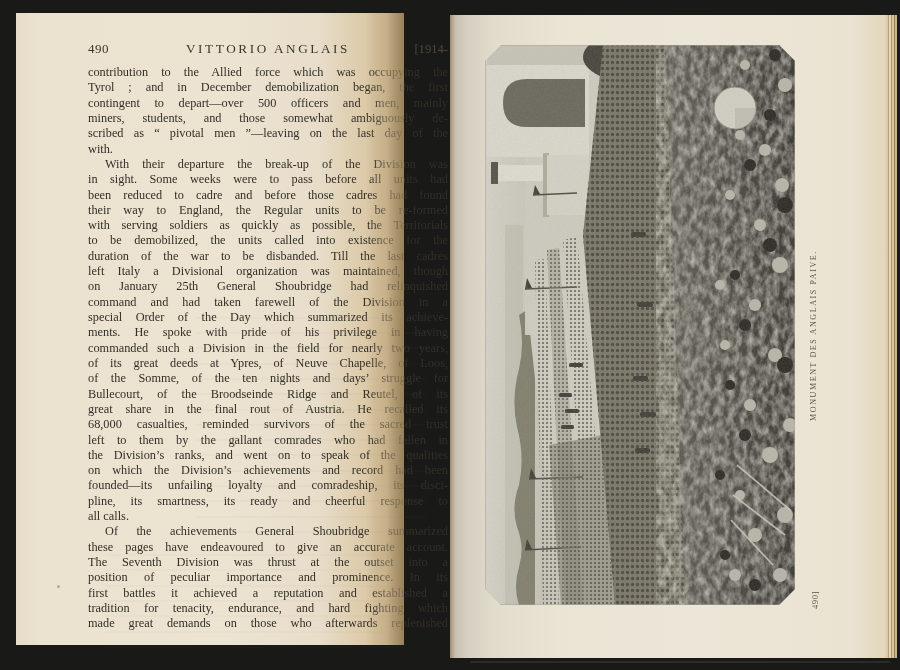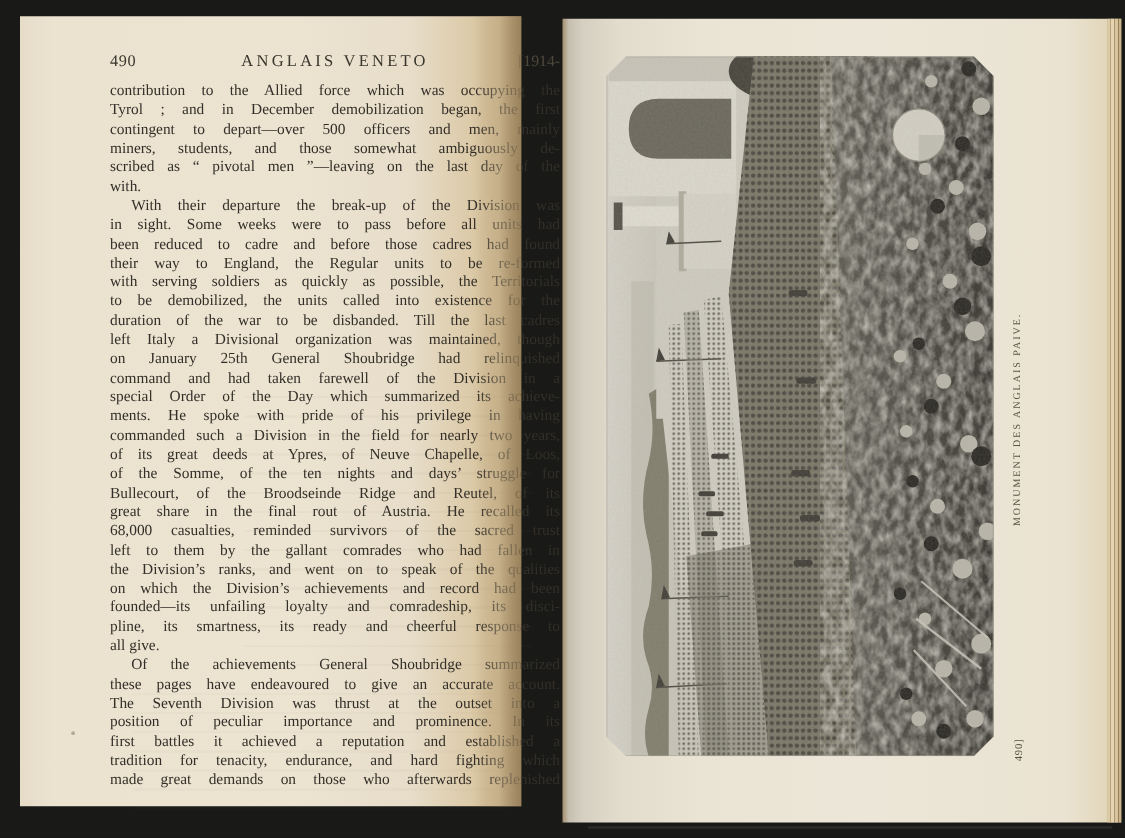--- a/index.html
+++ b/index.html
@@ -9,21 +9,20 @@
     font-family:"Liberation Serif","DejaVu Serif",serif;
   }
   .stage{position:absolute;inset:0;}
   
   .page{position:absolute;box-shadow:0 0 0 rgba(0,0,0,0);}
   .page-left{
     left:16px;top:13px;width:388px;height:632px;
     background:linear-gradient(90deg,
       #e6dcc8 0px,#ebe2d0 26px,#ece3d1 55%,#e7ddc9 78%,
       #dccaa8 90%,#c3ac85 96%,#9d8762 100%);
-    padding-left:13px;
   }
   .page-right{
     left:450px;top:15px;width:447px;height:643px;
     background:linear-gradient(90deg,
       #a39070 0px,#c6bfb0 5px,#d5cfc1 16px,#e2dccd 45px,
       #eae4d5 110px,#ece6d8 55%,#eae3d2 90%,#e3d7bc 97%,#d6c29b 100%);
   }
   .page-right .edge-stack{
     position:absolute;right:0;top:0;width:11px;height:100%;
     background:repeating-linear-gradient(90deg,
@@ -89,21 +88,21 @@
   }
 </style>
 </head>
 <body>
 
 <div class="stage">
 
   <div class="page page-left">
     <div class="header-row">
       <span class="pageno">490</span>
-      <span class="running">ANGLAIS VENETO</span>
+      <span class="running">VITTORIO ANGLAIS</span>
       <span class="yearmark">[1914-</span>
     </div>
     <div class="text-col" id="text-col">
         <div class="line">contribution to the Allied force which was occupying the</div>
         <div class="line">Tyrol ; and in December demobilization began, the first</div>
         <div class="line">contingent to depart—over 500 officers and men, mainly</div>
         <div class="line">miners, students, and those somewhat ambiguously de-</div>
         <div class="line">scribed as “ pivotal men ”—leaving on the last day of the</div>
         <div class="line lastline">with.</div>
         <div class="line indent">With their departure the break-up of the Division was</div>
@@ -122,21 +121,21 @@
         <div class="line">of its great deeds at Ypres, of Neuve Chapelle, of Loos,</div>
         <div class="line">of the Somme, of the ten nights and days’ struggle for</div>
         <div class="line">Bullecourt, of the Broodseinde Ridge and Reutel, of its</div>
         <div class="line">great share in the final rout of Austria.  He recalled its</div>
         <div class="line">68,000 casualties, reminded survivors of the sacred trust</div>
         <div class="line">left to them by the gallant comrades who had fallen in</div>
         <div class="line">the Division’s ranks, and went on to speak of the qualities</div>
         <div class="line">on which the Division’s achievements and record had been</div>
         <div class="line">founded—its unfailing loyalty and comradeship, its disci-</div>
         <div class="line">pline, its smartness, its ready and cheerful response to</div>
-        <div class="line lastline">all give.</div>
+        <div class="line lastline">all calls.</div>
         <div class="line indent">Of the achievements General Shoubridge summarized</div>
         <div class="line">these pages have endeavoured to give an accurate account.</div>
         <div class="line">The Seventh Division was thrust at the outset into a</div>
         <div class="line">position of peculiar importance and prominence.  In its</div>
         <div class="line">first battles it achieved a reputation and established a</div>
         <div class="line">tradition for tenacity, endurance, and hard fighting which</div>
         <div class="line">made great demands on those who afterwards replenished</div>
       </div>
     <div class="ghost-patch" style="left:180px;top:300px;width:230px;height:220px;"></div>
     <div class="ghost-patch" style="left:90px;top:540px;width:300px;height:95px;opacity:.05;"></div>

